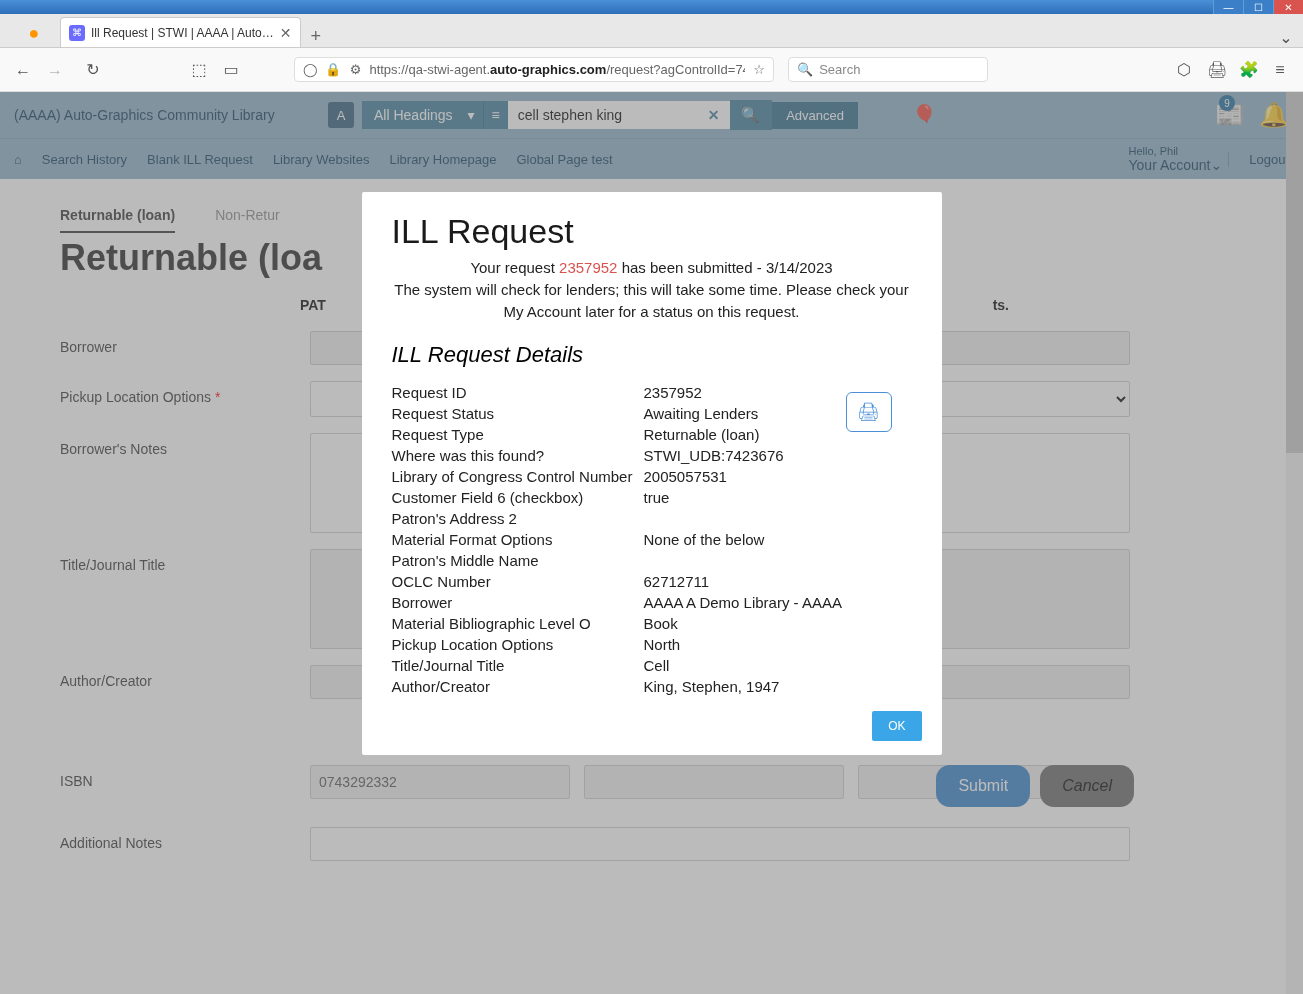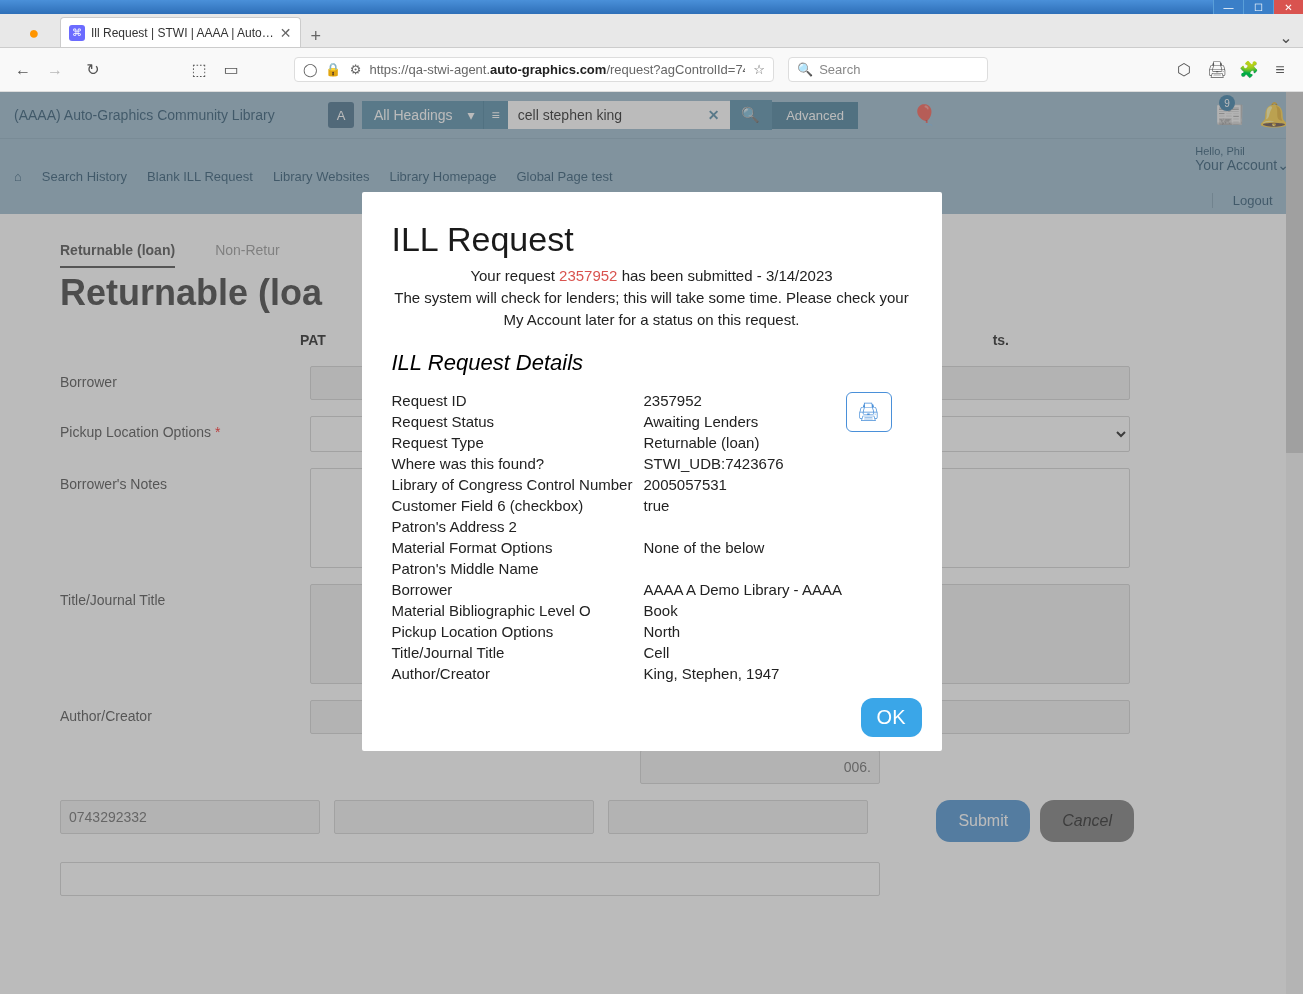--- a/index.html
+++ b/index.html
@@ -41,21 +41,21 @@
 .clear-x { background: #fff; padding: 6px 10px; color: #3a7a9a; font-weight:bold; cursor:pointer;}
 .search-btn { background: #3a7a9a; color: #fff; padding: 6px 12px; cursor:pointer; font-size:15px;}
 .adv-btn { background: #2a6a8a; color: #fff; padding: 6px 14px; cursor: pointer; font-size:13px;}
 .balloon { font-size: 20px; margin-left: 40px;}
 .hdr-icons { margin-left:auto; display:flex; gap:14px; align-items:center; position:relative;}
 .badge { position:absolute; top:-6px; right:10px; background:#1a6a9a; color:#fff; border-radius:50%; width:16px; height:16px; font-size:10px; display:flex; align-items:center; justify-content:center;}
 
 
 .nav-row { background: #8aaec4; padding: 6px 14px; display: flex; align-items: center; gap: 20px; border-top: 1px solid #7a9eb4;}
 .nav-link { color: #0a3a5a; font-size: 13px; cursor:pointer;}
-.nav-right { margin-left: auto; display: flex; align-items: center; gap: 20px; flex-direction: column; }
+.nav-right { margin-left: auto; display: flex; align-items: center; gap: 6px; }
 .hello { font-size: 11px; color: #0a3a5a; }
 .acct { font-size: 14px; color: #0a3a5a; }
 .logout { color: #0a3a5a; font-size: 13px; border-left: 1px solid #6a8ea4; padding-left: 20px;}
 
 
 .main { padding: 20px 60px; position: relative; }
 .mtab { padding: 8px 0; font-size: 14px; color: #888; cursor:pointer;}
 .mtab.active { color: #333; font-weight: 600; }
 .page-title { font-size: 36px; font-weight: 700; color: #222; margin:4px 0 18px;}
 .form-row { display: flex; align-items: flex-start; margin-bottom: 16px; }
@@ -65,32 +65,32 @@
 .form-input.sel { background: #fff; }
 .req { color: red; }
 .btn-row { display:flex; gap:10px; justify-content:flex-end; max-width:1074px; margin-top:-50px; margin-bottom: 20px;}
 .btn { padding: 12px 22px; border: none; border-radius: 14px; font-size: 16px; cursor:pointer;}
 .btn.submit { background: #3181c8; color: #fff; }
 .btn.cancel { background: #666; color: #000000; font-style: italic; }
 
 
 .overlay { position: absolute; top: 92px; left: 0; right: 0; bottom: 0; background: rgba(120,120,120,0.5); display:flex; align-items:flex-start; justify-content:center; padding-top: 100px;}
 .modal { background: #fff; width: 580px; max-height: 650px; border-radius: 2px; position: relative; display:flex; flex-direction:column;}
-.modal-body { padding: 28px 30px 0 30px; overflow-y: auto; flex: 1; }
+.modal-body { padding: 20px 30px 0 30px; overflow-y: auto; flex: 1; }
 .modal-body::-webkit-scrollbar { width: 17px; background:#f0f0f0;}
 .modal-body::-webkit-scrollbar-thumb { background:#c0c0c0;}
 .modal h1 { font-size: 34px; font-weight: 400; color: #1a1a1a; margin-bottom: 6px;}
 .sub-msg { text-align: center; font-size: 15px; color: #222; line-height: 1.45; margin-bottom: 20px;}
 .req-id { color: #d9534f; }
 .modal h2 { font-size: 22px; font-weight: 400; margin-bottom: 14px; font-style: italic;}
 .print-btn { position: absolute; right: 50px; top: 200px; width: 46px; height: 40px; border: 1px solid #4a90d9; border-radius: 6px; display:flex; align-items:center; justify-content:center; color: #4a90d9; font-size:18px; cursor:pointer; background:#fff;}
 .detail-row { display: flex; font-size: 15px; color: #222; padding: 2px 0;}
 .detail-label { width: 252px; }
 .modal-footer { padding: 14px 20px; display:flex; justify-content:flex-end;}
-.ok-btn { background: #3aa6e8; color: #fff; border:none; padding: 8px 16px; border-radius: 12px; font-size: 20px; cursor:pointer;}
+.ok-btn { background: #3aa6e8; color: #fff; border:none; padding: 8px 16px; border-radius: 2px; font-size: 12px; cursor:pointer;}
 
 .vscroll { position:absolute; right:0; top:92px; bottom:0; width:17px; background:#f0f0f0;}
 .vscroll-thumb { background:#c8c8c8; width:100%; height:40%; margin-top:0;}
 
 </style>
 </head>
 <body>
 
 <div class="os-titlebar">
   <div class="os-btns">
@@ -200,31 +200,33 @@
     <textarea class="form-input ta" style="background: rgb(238, 238, 238);"></textarea>
   </div>
   <div class="form-row">
     <div class="form-label">Author/Creator</div>
     <input class="form-input" disabled="" style="">
   </div>
   <div class="form-row">
     <input class="form-input" style="text-align: right; max-width: 240px; margin-left: 580px;" disabled="" value="006.">
   </div>
   <div class="form-row">
+    <div class="form-label">ISBN</div>
     <div style="display:flex; gap:14px; flex:1; max-width:820px;">
       <input class="form-input" style="max-width: 260px;" disabled="" value="0743292332">
       <input class="form-input" style="max-width: 260px;" disabled="">
       <input class="form-input" style="max-width: 260px;" disabled="">
     </div>
   </div>
   <div class="btn-row">
     <button class="btn submit">Submit</button>
     <button class="btn cancel">Cancel</button>
   </div>
   <div class="form-row">
+    <div class="form-label">Additional Notes</div>
     <input class="form-input" style="background: rgb(255, 255, 255);">
   </div>
 </div>
 
 <div class="vscroll">
     <div class="vscroll-thumb"></div>
   </div>
 
 <div class="overlay">
   <div class="modal">
@@ -267,20 +269,24 @@
           </div>
           <div class="detail-row">
             <div class="detail-label">Material Format Options</div>
             <div>None of the below</div>
           </div>
           <div class="detail-row">
             <div class="detail-label">Patron's Middle Name</div>
             <div></div>
           </div>
           <div class="detail-row">
+            <div class="detail-label">OCLC Number</div>
+            <div>62712711</div>
+          </div>
+          <div class="detail-row">
             <div class="detail-label">Borrower</div>
             <div>AAAA A Demo Library - AAAA</div>
           </div>
           <div class="detail-row">
             <div class="detail-label">Material Bibliographic Level O</div>
             <div>Book</div>
           </div>
           <div class="detail-row">
             <div class="detail-label">Pickup Location Options</div>
             <div>North</div>

